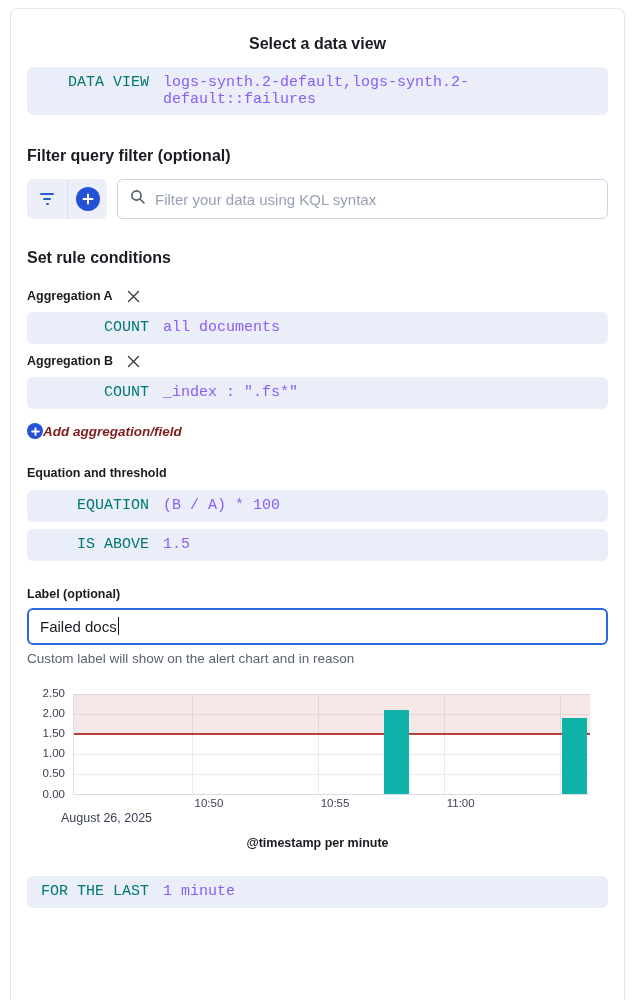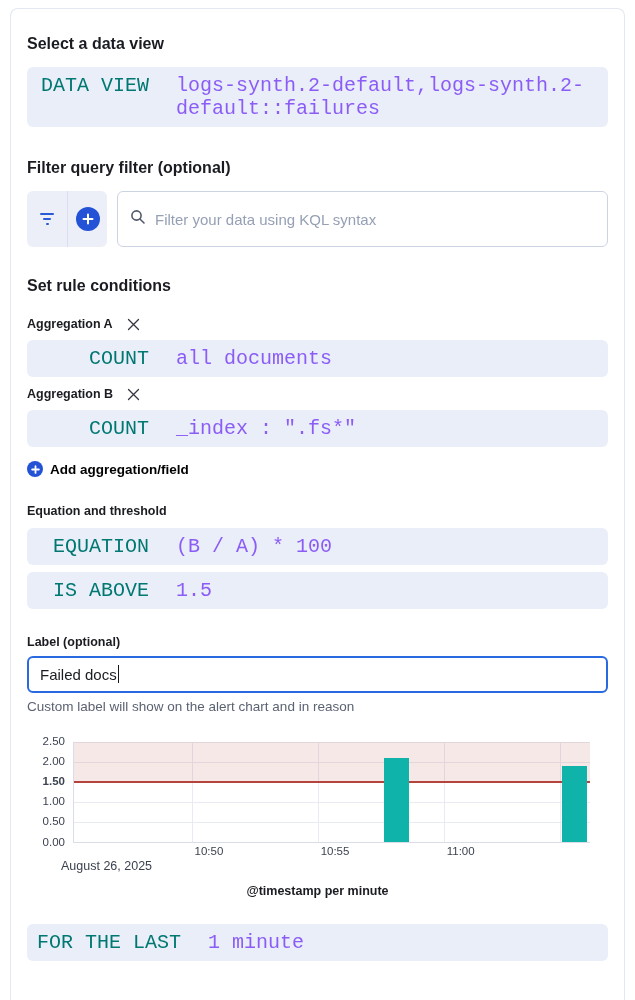--- a/index.html
+++ b/index.html
@@ -19,35 +19,35 @@
   }
   .title { font-size: 21px; font-weight: 700; color: #1a1c21; letter-spacing: .1px; }
   .description { margin-top: 8px; font-size: 14.5px; color: #343741; }
   .doc-link { margin-top: 10px; display: inline-flex; align-items: center; gap: 6px;
     font-size: 14.5px; font-weight: 700; color: #0b5cd7; cursor: pointer; }
   .doc-link svg { display: block; }
 
   .body { padding: 0 16px; }
 
   .section-h { font-size: 16px; font-weight: 700; color: #1a1c21; }
-  .mt-lg { margin-top: 26px; }
+  .mt-lg { margin-top: 26px; text-align: center; }
   .mt-md { margin-top: 14px; }
 
   
   .expr {
-    display: flex; align-items: flex-start; gap: 27px;
+    display: flex; align-items: flex-start; gap: 14px;
     background: #e9eef9; border-radius: 6px; padding: 7px 10px;
-    font-family: "Liberation Mono", "DejaVu Sans Mono", monospace; font-size: 20px;
+    font-family: "Liberation Mono", "DejaVu Sans Mono", monospace; font-size: 15px;
     cursor: pointer; min-height: 32px;
   }
   .expr .kw { color: #007871; flex: 0 0 112px; text-align: right; white-space: pre; }
   .expr .val { color: #8b5cf6; max-width: 430px; overflow-wrap: break-word; }
 
   
-  .filter-row { display: flex; gap: 10px; align-items: stretch; height: 56px; }
+  .filter-row { display: flex; gap: 10px; align-items: stretch; height: 40px; }
   .filter-group {
     display: flex; background: #eceff8; border-radius: 6px; overflow: hidden;
     flex: 0 0 80px;
   }
   .filter-btn { width: 40px; display: flex; align-items: center; justify-content: center; cursor: pointer; }
   .filter-btn + .filter-btn { border-left: 1px solid #d9dfec; }
   .filter-glyph { display: flex; flex-direction: column; align-items: center; gap: 3px; }
   .filter-glyph i { display: block; background: #2a5bd7; height: 2px; border-radius: 1px; }
   .filter-glyph i:nth-child(1){ width: 14px; } .filter-glyph i:nth-child(2){ width: 8px; } .filter-glyph i:nth-child(3){ width: 3px; }
   .plus-circle {
@@ -63,22 +63,22 @@
     flex: 1; border: none; outline: none; font-size: 15px; color: #343741;
     font-family: "Liberation Sans", "DejaVu Sans", sans-serif; background: transparent;
   }
   .search-box input::placeholder { color: #96a0b5; }
 
   
   .agg-head { display: flex; align-items: center; gap: 14px; }
   .mini-label { font-size: 12.5px; font-weight: 700; color: #1a1c21; }
   .x-btn { cursor: pointer; display: flex; align-items: center; }
 
-  .add-link { display: inline-flex; align-items: center; gap: 7px; margin-top: 14px;
-    font-size: 13.5px; font-weight: 700; color: #000000; cursor: pointer; }
+  .add-link { display: inline-flex; align-items: center; margin-top: 14px;
+    font-size: 13.5px; font-weight: 700; color: #7f1d1d; cursor: pointer; font-style: italic; }
   .add-link .plus-sm { width: 16px; height: 16px; border-radius: 50%; background: #2352d6;
     display: flex; align-items: center; justify-content: center; }
 
   
   .text-input {
     margin-top: 7px; height: 37px; border: 2px solid #2a6ae0; border-radius: 6px;
     display: flex; align-items: center; padding: 0 11px; font-size: 15px; color: #1a1c21;
     background: #fff; cursor: text;
   }
   .caret { display: inline-block; width: 0; height: 18px; border-left: 1.5px solid #16171c; margin-left: 1px; }
@@ -199,21 +199,21 @@
         <span class="caret"></span>
     </div>
     <div class="helper">Custom label will show on the alert chart and in reason</div>
 
     <div class="chart">
       <div class="chart-main">
         <div class="y-axis">
             <div class="y-tick" style="bottom: calc(0% - 6px);">0.00</div>
             <div class="y-tick" style="bottom: calc(20% - 6px);">0.50</div>
             <div class="y-tick" style="bottom: calc(40% - 6px);">1.00</div>
-            <div class="y-tick" style="bottom: calc(60% - 6px); font-weight: bold;">1.50</div>
+            <div class="y-tick" style="bottom: calc(60% - 6px);">1.50</div>
             <div class="y-tick" style="bottom: calc(80% - 6px);">2.00</div>
             <div class="y-tick" style="bottom: calc(100% - 6px);">2.50</div>
           </div>
         <div class="plot">
             <div class="hgrid" style="bottom: calc(20% - 1px);"></div>
             <div class="hgrid" style="bottom: calc(40% - 1px);"></div>
             <div class="hgrid" style="bottom: calc(60% - 1px);"></div>
             <div class="hgrid" style="bottom: calc(80% - 1px);"></div>
             <div class="hgrid" style="bottom: calc(100% - 1px);"></div>
             <div class="vgrid" style="left: 22.9268%;"></div>

